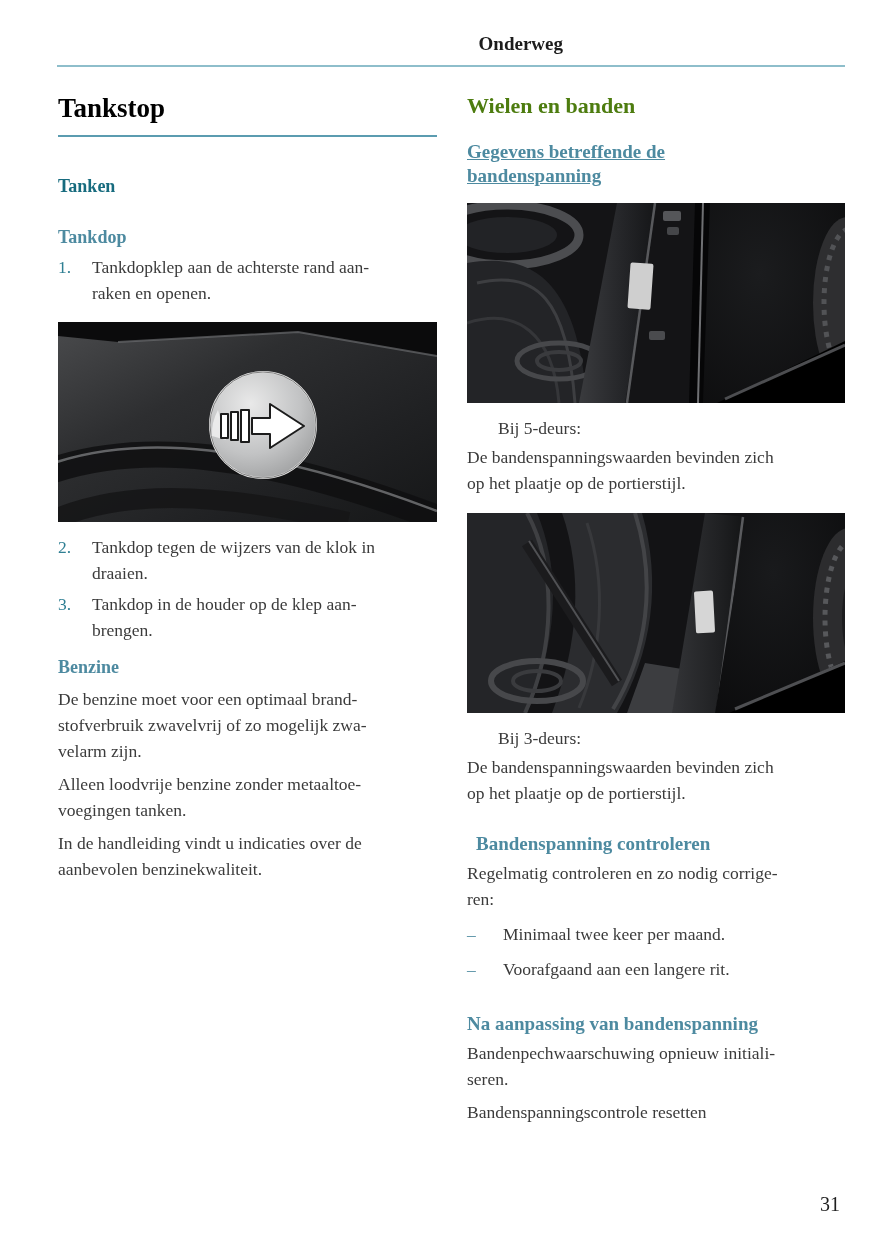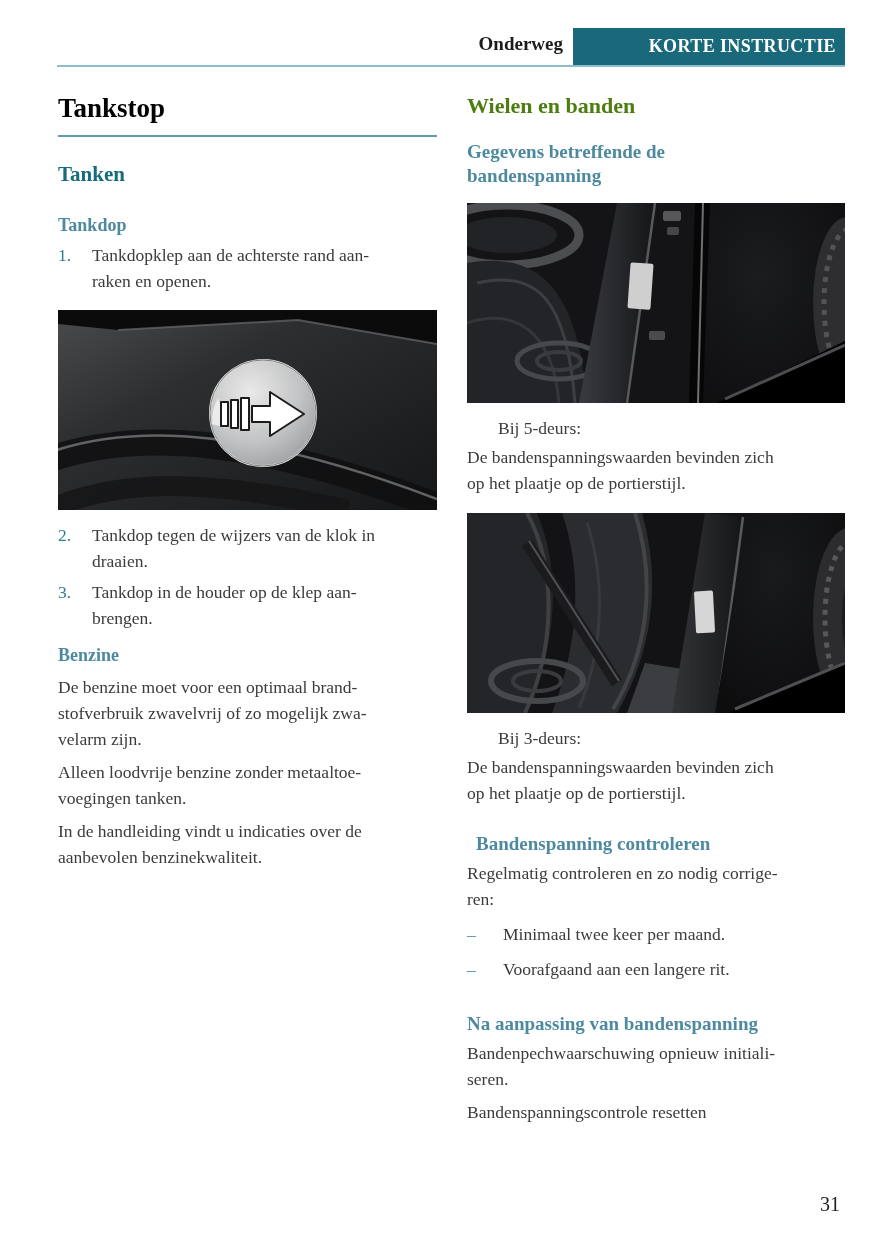--- a/index.html
+++ b/index.html
@@ -26,21 +26,21 @@
   }
   
   .col-left  { position:absolute; left:58px;  top:92px; width:379px; }
   .col-right { position:absolute; left:467px; top:92px; width:378px; }
 
   .h1 {
     font-size:27px; line-height:32px; font-weight:bold; color:#000000;
     padding-bottom:11px; border-bottom:2px solid #5b9cb0;
   }
   .h1b { font-size:22px; line-height:28px; font-weight:bold; color:#4d7c0f; }
-  .h2  { font-size:21px; line-height:26px; font-weight:bold; color:#176b7e; margin-top:24px; }
+  .h2  { font-size:18px; line-height:26px; font-weight:bold; color:#176b7e; margin-top:36px; }
   .h3  { font-size:18px; line-height:24px; font-weight:bold; color:#4d8aa0; margin-top:26px; }
   .h3-tight { margin-top:12px; }
   .pre { white-space:pre-line; }
   .body-txt { font-size:17.5px; line-height:26px; color:#3b3b3b; }
   .para { margin-top:7px; }
   .caption { margin-top:12px;margin-left:31px; }
 
   .step { display:flex; margin-top:5px; }
   .step .num { width:34px; flex:none; color:#2f7f93; }
   .bullet { display:flex; margin-top:9px; }
@@ -53,21 +53,20 @@
     position:absolute; right:35px; bottom:25px;
     font-size:20px; color:#1f1f1f;
   }
 </style>
 </head>
 <body>
 
 <div class="page">
 
   <div class="hdr-label">Onderweg</div>
-  <div class="hdr-banner">KORTE INSTRUCTIE</div>
   <div class="hdr-rule"></div>
 
   <div class="col-left">
     <div class="h1">Tankstop</div>
     <div class="h2">Tanken</div>
     <div class="h3">Tankdop</div>
 
     <div class="step body-txt">
       <span class="num">1.</span>
       <span class="pre">Tankdopklep aan de achterste rand aan-
@@ -122,21 +121,21 @@
 stofverbruik zwavelvrij of zo mogelijk zwa-
 velarm zijn.</div>
     <div class="body-txt para pre">Alleen loodvrije benzine zonder metaaltoe-
 voegingen tanken.</div>
     <div class="body-txt para pre">In de handleiding vindt u indicaties over de
 aanbevolen benzinekwaliteit.</div>
   </div>
 
   <div class="col-right">
     <div class="h1b">Wielen en banden</div>
-    <div class="h3 pre" style="font-size:19px; margin-top:20px;">Gegevens betreffende de
+    <div class="h3 pre" style="font-size:19px; margin-top:20px;text-decoration:underline;">Gegevens betreffende de
 bandenspanning</div>
 
     <svg class="photo" width="378" height="200" viewBox="0 0 378 200">
       <defs>
         <linearGradient id="p5Pillar" x1="0" y1="0" x2="1" y2="0">
           <stop offset="0" stop-color="#3a3b3e"></stop>
             <stop offset="0.6" stop-color="#232427"></stop>
           <stop offset="1" stop-color="#141517"></stop>
         </linearGradient>
         <radialGradient id="p5Door" cx="0.4" cy="0.35" r="1">

